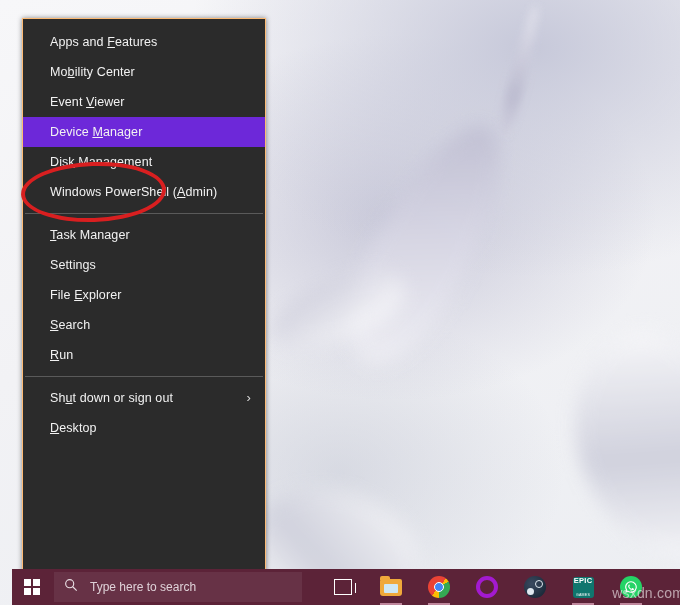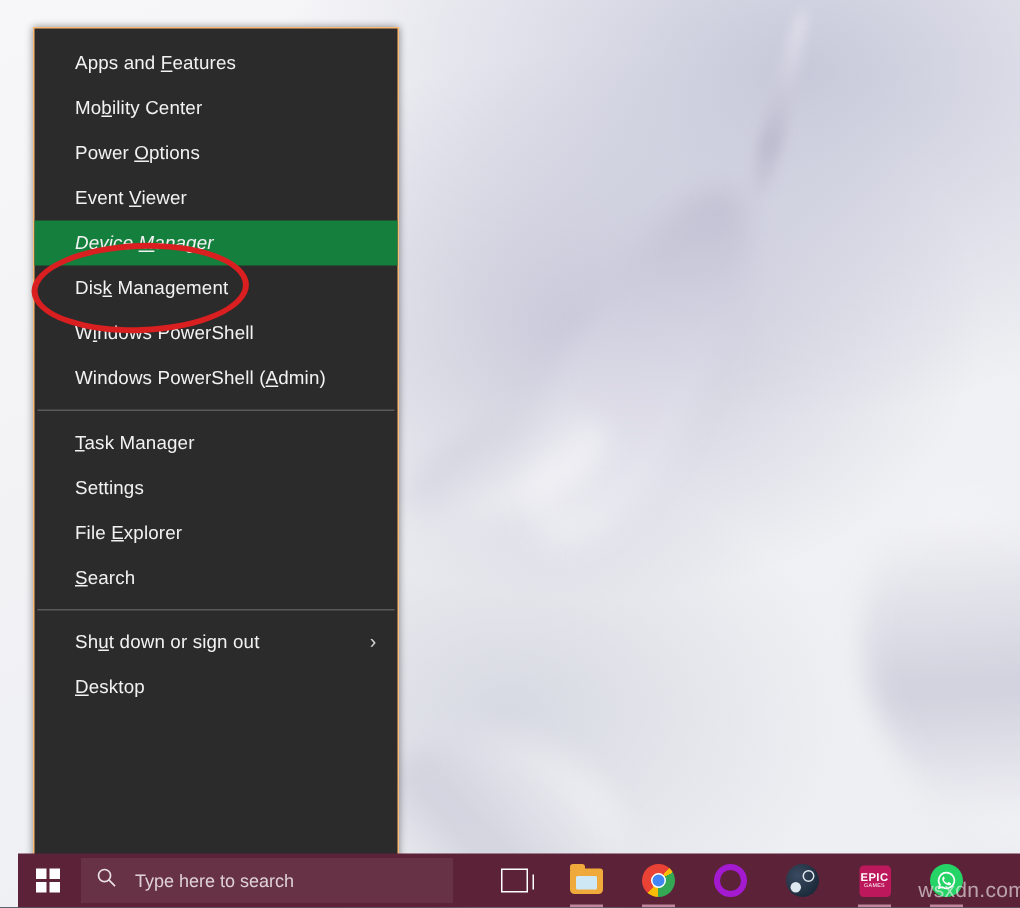--- a/index.html
+++ b/index.html
@@ -95,22 +95,21 @@
     height: 30px;
     line-height: 30px;
     color: #f2f2f2;
     font-size: 12.5px;
     padding-left: 27px;
     white-space: nowrap;
     cursor: default;
     letter-spacing: .1px;
   }
   .menu-item.highlighted {
-    background: #15803d;
-    font-style: italic;
+    background: #6d28d9;
   }
   .menu-item .accel {
     text-decoration: underline;
   }
   .menu-sep {
     height: 1px;
     background: #5a5a5a;
     margin: 6px 2px 6px 2px;
   }
   .submenu-arrow {
@@ -287,26 +286,26 @@
   .ic-steam:after {
     content: "";
     position: absolute;
     left: 3px; top: 12px;
     width: 7px; height: 7px;
     border-radius: 50%;
     background: #dfe8ef;
   }
   .ic-epic {
     width: 21px; height: 21px;
-    background: #be185d;
+    background: #0f766e;
     border-radius: 3px;
     display: flex;
     flex-direction: column;
     align-items: center;
-    justify-content: center;
+    justify-content: space-between;
     line-height: 1;
   }
   .ic-epic .e1 {
     color: #ffffff;
     font-size: 7.5px;
     font-weight: bold;
     letter-spacing: .3px;
   }
   .ic-epic .e2 {
     color: #ffffff;
@@ -346,51 +345,48 @@
 
 <div id="winx-menu">
 
   <div class="menu-item">
     <span>Apps and <span class="accel">F</span>eatures</span>
   </div>
   <div class="menu-item">
     <span>Mo<span class="accel">b</span>ility Center</span>
   </div>
   <div class="menu-item">
-    <span>Power <span class="accel">O</span>ptions</span>
-  </div>
-  <div class="menu-item">
     <span>Event <span class="accel">V</span>iewer</span>
   </div>
   <div class="menu-item highlighted">
     <span>Device <span class="accel">M</span>anager</span>
   </div>
   <div class="menu-item">
     <span>Dis<span class="accel">k</span> Management</span>
   </div>
   <div class="menu-item">
-    <span>W<span class="accel">i</span>ndows PowerShell</span>
-  </div>
-  <div class="menu-item">
     <span>Windows PowerShell (<span class="accel">A</span>dmin)</span>
   </div>
 
   <div class="menu-sep"></div>
 
   <div class="menu-item">
     <span><span class="accel">T</span>ask Manager</span>
   </div>
   <div class="menu-item">
     <span>Settings</span>
   </div>
   <div class="menu-item">
     <span>File <span class="accel">E</span>xplorer</span>
   </div>
   <div class="menu-item">
     <span><span class="accel">S</span>earch</span>
+  </div>
+  <div class="menu-item">
+    <span><span class="accel">R</span>un</span>
   </div>
 
   <div class="menu-sep"></div>
 
   <div class="menu-item">
     <span>Sh<span class="accel">u</span>t down or sign out</span>
     <span class="submenu-arrow">›</span>
   </div>
   <div class="menu-item">
     <span><span class="accel">D</span>esktop</span>

